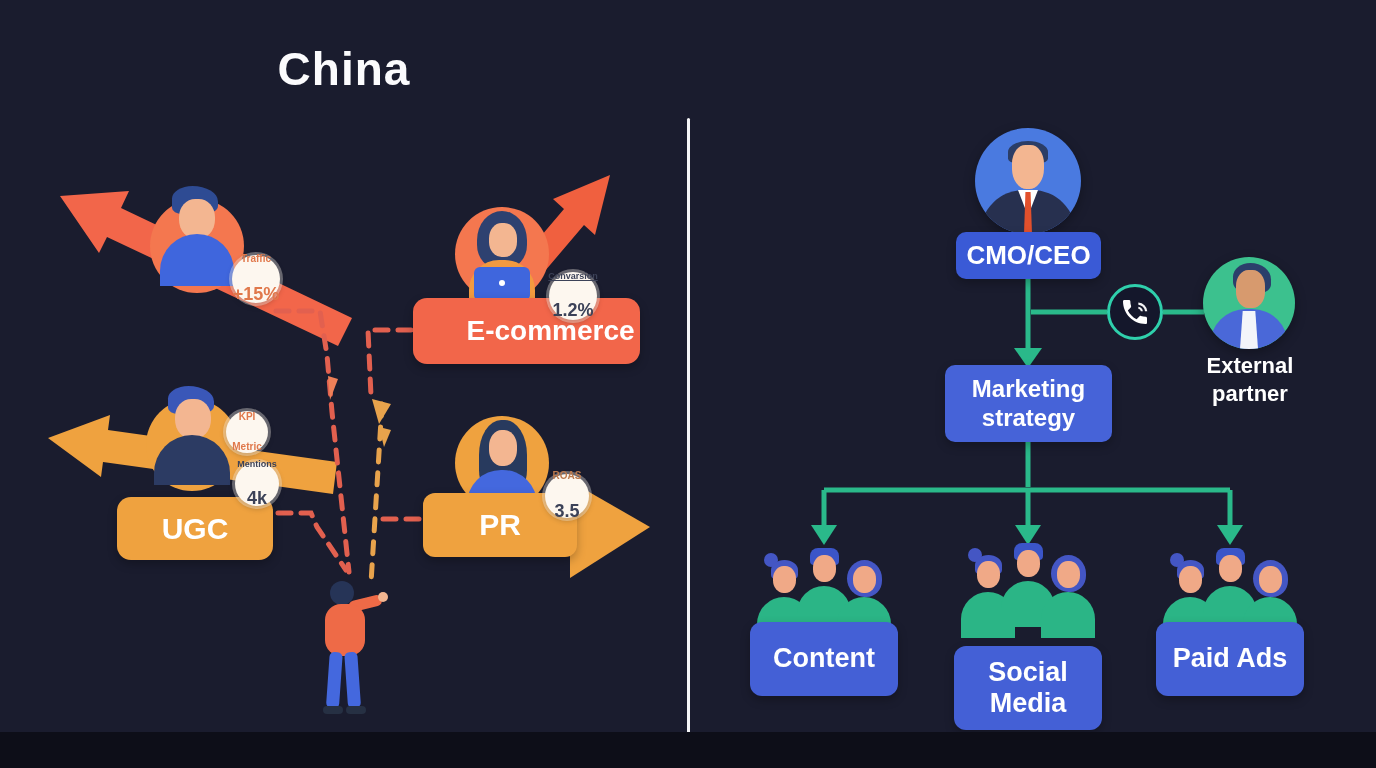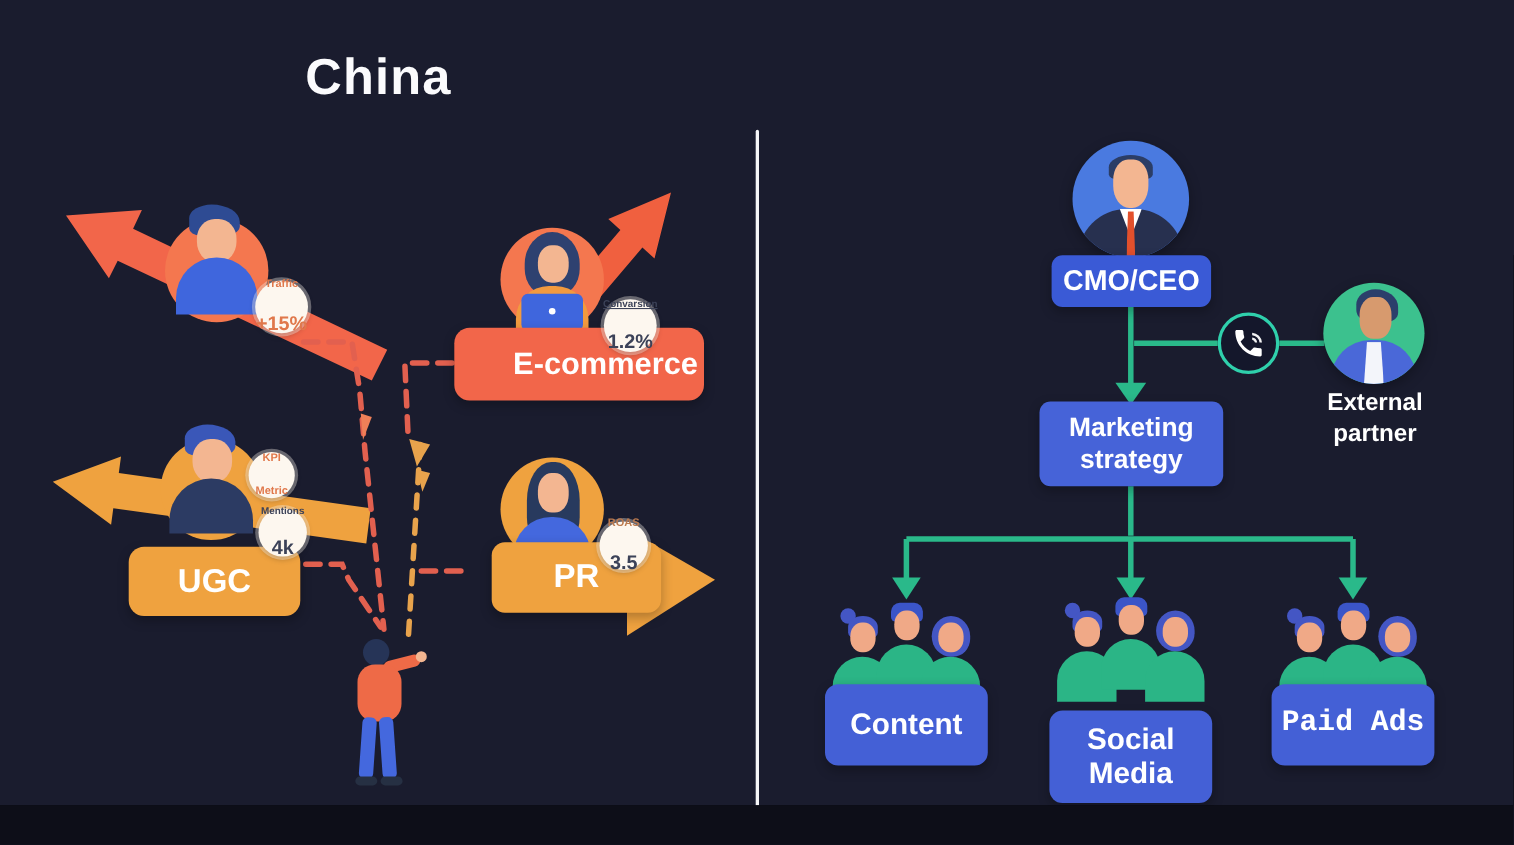--- a/index.html
+++ b/index.html
@@ -134,21 +134,21 @@
   </div>
   <div class="badge" style="left:235px;top:462px;width:44px;height:44px;">
     <span class="l1 t-dark" style="font-size:9px;">Mentions</span>
     <span class="l2 t-dark">4k</span>
   </div>
 
   <div class="circle" style="left:455px;top:416px;width:94px;height:94px;background:#efa23f;"></div>
   <div class="p" style="left:479px;top:420px;width:48px;height:76px;background:#283a5e;border-radius:46% 46% 34% 34%;"></div>
   <div class="p" style="left:467px;top:470px;width:70px;height:42px;background:#4468de;border-radius:34px 34px 0 0;"></div>
   <div class="p" style="left:489px;top:430px;width:28px;height:36px;background:#f3b691;border-radius:45%;"></div>
-  <div class="card amber" style="left:447px;top:493px;width:154px;height:64px;font-size:30px;border-radius:12px;">
+  <div class="card amber" style="left:423px;top:493px;width:154px;height:64px;font-size:30px;border-radius:12px;">
     <span>PR</span>
   </div>
   <div class="badge" style="left:545px;top:474px;width:44px;height:44px;">
     <span class="l1 t-brown">ROAS</span>
     <span class="l2 t-dark">3.5</span>
   </div>
 
   <svg class="abs" style="left:315px;top:578px;z-index:2;" width="78" height="150" viewBox="0 0 78 150">
     <circle cx="27" cy="15" r="12" fill="#263457"></circle>
     <rect x="34" y="24" width="34" height="11" rx="5.5" fill="#ee6a47" transform="rotate(-14 34 30)"></rect>
@@ -268,17 +268,17 @@
         <div class="m-hair"></div>
         <div class="m-face"></div>
         <div class="m-body"></div>
       </div>
     <div class="mini bob side">
         <div class="m-hair"></div>
         <div class="m-face"></div>
         <div class="m-body"></div>
       </div>
   </div>
-  <div class="card team-box bluebox" style="left:1156px;top:622px;width:148px;height:74px;font-family:Liberation Mono, monospace;">
+  <div class="card team-box bluebox" style="left:1156px;top:622px;width:148px;height:74px;">
     <span>Paid Ads</span>
   </div>
 
 </div>
 
 </body></html>

